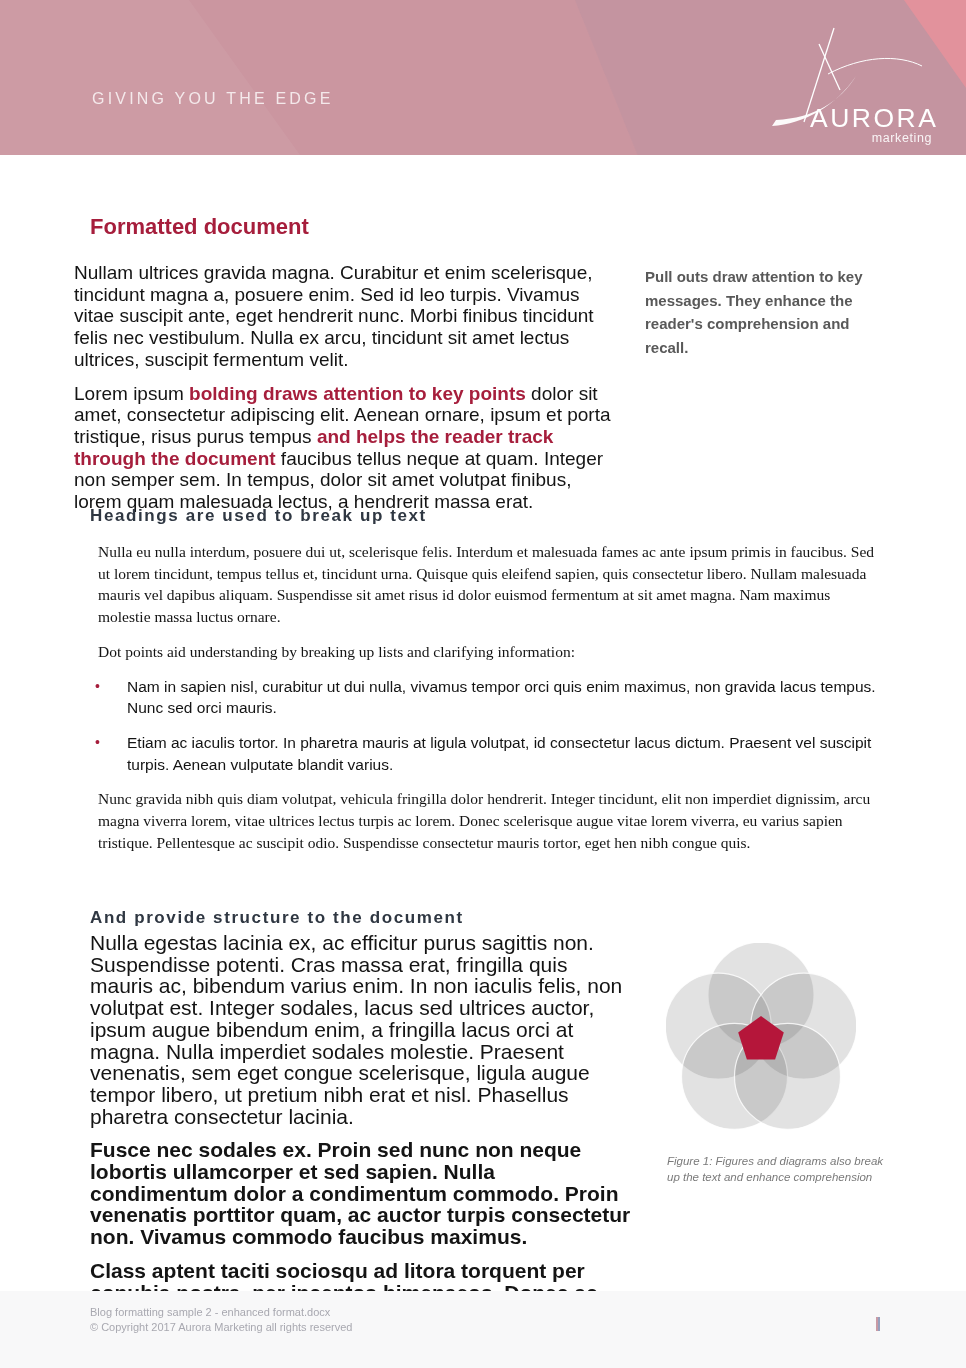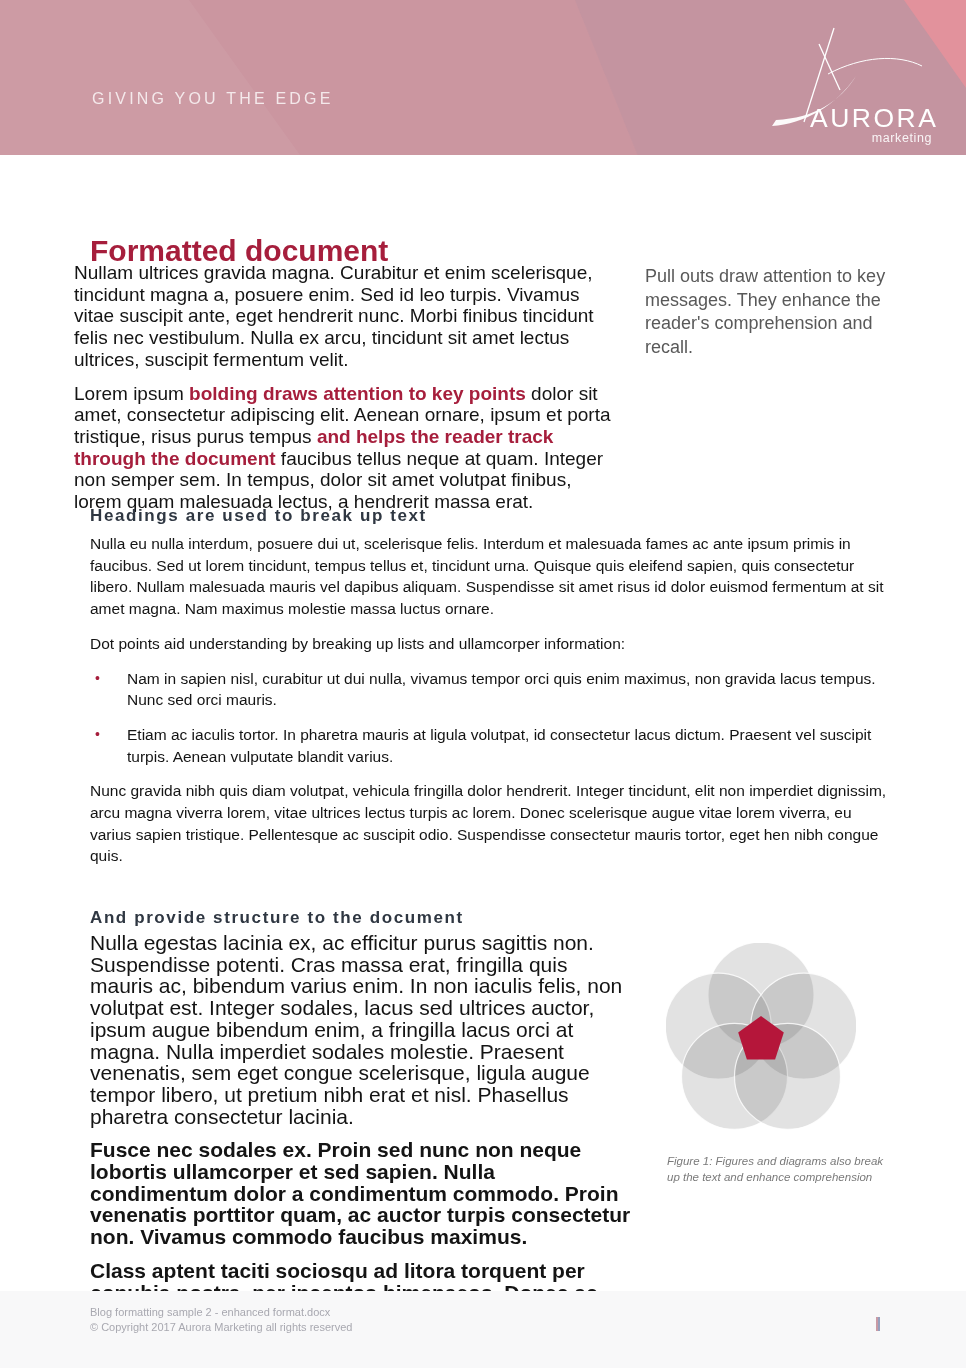--- a/index.html
+++ b/index.html
@@ -17,37 +17,37 @@
     background:rgba(255,255,255,0.05);clip-path:polygon(0 0,63% 0,100% 100%,0 100%);}
   .hdr-band-gray{position:absolute;left:575px;top:0;width:391px;height:155px;
     background:rgba(140,140,165,0.10);clip-path:polygon(0 0,100% 0,100% 100%,16% 100%);}
   .hdr-corner{position:absolute;top:0;right:0;width:62px;height:88px;
     background:var(--header-corner);clip-path:polygon(0 0,100% 0,100% 100%);}
   .tagline{position:absolute;left:92px;top:90px;font-size:16px;letter-spacing:3.2px;
     color:rgba(255,255,255,0.78);}
   .logo{position:absolute;left:770px;top:20px;}
 
   
-  .title{position:absolute;left:90px;top:214px;font-size:30px;font-weight:bold;
+  .title{position:absolute;left:90px;top:199px;font-size:22px;font-weight:bold;
     color:var(--accent);}
   .intro-col{position:absolute;left:74px;top:262px;width:540px;font-size:19px;
     line-height:21.7px;color:var(--body-text);}
   .intro-col p{margin:0;}
   .intro-col p + p{margin-top:12px;}
   .redbold{color:var(--accent);font-weight:bold;}
-  .pullout{position:absolute;left:645px;top:265px;width:248px;font-size:18px;
-    line-height:23.5px;font-weight:normal;color:var(--pullout);}
+  .pullout{position:absolute;left:645px;top:265px;width:248px;font-size:15px;
+    line-height:23.5px;font-weight:bold;color:var(--pullout);}
 
   
   .h2{position:absolute;left:90px;font-size:17px;font-weight:bold;letter-spacing:1.6px;
     color:var(--heading);}
   .h2-1{top:492px;} .h2-2{top:894px;}
   .s1-body{position:absolute;left:90px;top:533px;width:802px;font-size:15.5px;
     line-height:21.7px;color:var(--body-text);}
-  .s1-body p{margin:0;}
+  .s1-body p{margin:8px;font-family:Liberation Serif, serif;}
   .s1-body .lead{margin-top:13px;}
   .s1-body ul{list-style:none;margin:13px 0 0 0;padding:0;}
   .s1-body li{position:relative;padding-left:37px;margin-bottom:13px;}
   .s1-body li::before{content:"\2022";position:absolute;left:5px;top:0;
     color:var(--accent);font-size:14px;}
   .s1-body .after-list{margin-top:11px;}
   .s2-col{position:absolute;left:90px;top:932px;width:543px;font-size:21px;
     line-height:21.7px;color:var(--body-text);}
   .s2-col p{margin:0;}
   .s2-col p + p{margin-top:12px;font-weight:bold;}
@@ -93,21 +93,21 @@
 
   <div class="intro-col">
     <p>Nullam ultrices gravida magna. Curabitur et enim scelerisque, tincidunt magna a, posuere enim. Sed id leo turpis. Vivamus vitae suscipit ante, eget hendrerit nunc. Morbi finibus tincidunt felis nec vestibulum. Nulla ex arcu, tincidunt sit amet lectus ultrices, suscipit fermentum velit.</p>
     <p><span>Lorem ipsum </span><span class="redbold">bolding draws attention to key points</span><span> dolor sit amet, consectetur adipiscing elit. Aenean ornare, ipsum et porta tristique, risus purus tempus </span><span class="redbold">and helps the reader track through the document</span><span> faucibus tellus neque at quam. Integer non semper sem. In tempus, dolor sit amet volutpat finibus, lorem quam malesuada lectus, a hendrerit massa erat.</span></p>
   </div>
   <div class="pullout">Pull outs draw attention to key messages. They enhance the reader's comprehension and recall.</div>
 
   <h2 class="h2 h2-1">Headings are used to break up text</h2>
   <div class="s1-body">
     <p>Nulla eu nulla interdum, posuere dui ut, scelerisque felis. Interdum et malesuada fames ac ante ipsum primis in faucibus. Sed ut lorem tincidunt, tempus tellus et, tincidunt urna. Quisque quis eleifend sapien, quis consectetur libero. Nullam malesuada mauris vel dapibus aliquam. Suspendisse sit amet risus id dolor euismod fermentum at sit amet magna. Nam maximus molestie massa luctus ornare.</p>
-    <p class="lead">Dot points aid understanding by breaking up lists and ullamcorper information:</p>
+    <p class="lead">Dot points aid understanding by breaking up lists and clarifying information:</p>
     <ul>
       <li>Nam in sapien nisl, curabitur ut dui nulla, vivamus tempor orci quis enim maximus, non gravida lacus tempus. Nunc sed orci mauris.</li>
       <li>Etiam ac iaculis tortor. In pharetra mauris at ligula volutpat, id consectetur lacus dictum. Praesent vel suscipit turpis. Aenean vulputate blandit varius.</li>
     </ul>
     <p class="after-list">Nunc gravida nibh quis diam volutpat, vehicula fringilla dolor hendrerit. Integer tincidunt, elit non imperdiet dignissim, arcu magna viverra lorem, vitae ultrices lectus turpis ac lorem. Donec scelerisque augue vitae lorem viverra, eu varius sapien tristique. Pellentesque ac suscipit odio. Suspendisse consectetur mauris tortor, eget hen nibh congue quis.</p>
   </div>
 
   <h2 class="h2 h2-2">And provide structure to the document</h2>
   <div class="s2-col">
     <p>Nulla egestas lacinia ex, ac efficitur purus sagittis non. Suspendisse potenti. Cras massa erat, fringilla quis mauris ac, bibendum varius enim. In non iaculis felis, non volutpat est. Integer sodales, lacus sed ultrices auctor, ipsum augue bibendum enim, a fringilla lacus orci at magna. Nulla imperdiet sodales molestie. Praesent venenatis, sem eget congue scelerisque, ligula augue tempor libero, ut pretium nibh erat et nisl. Phasellus pharetra consectetur lacinia.</p>

